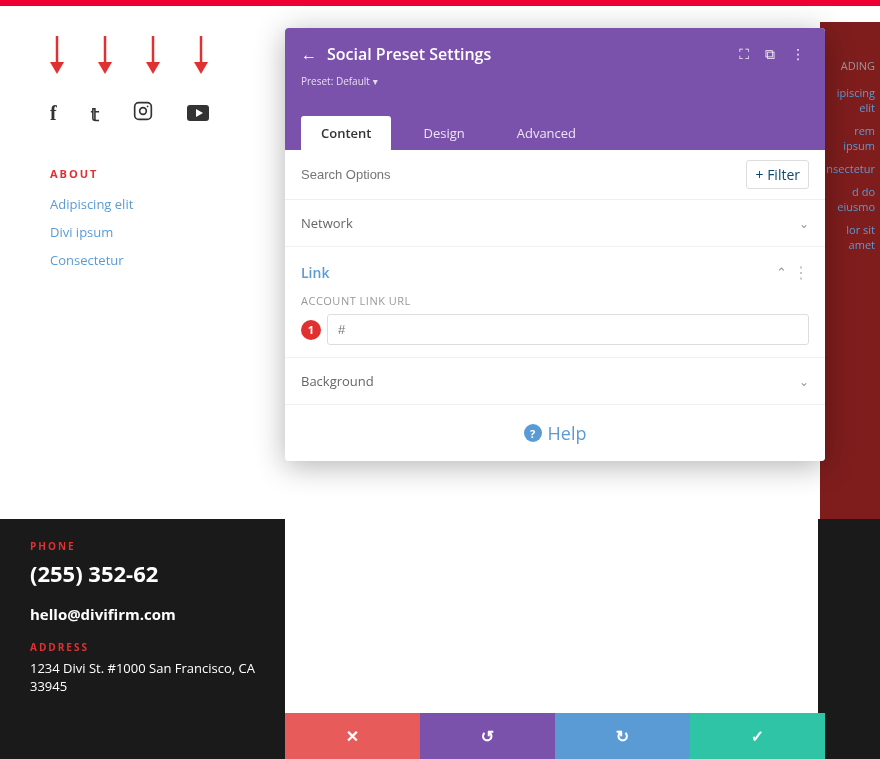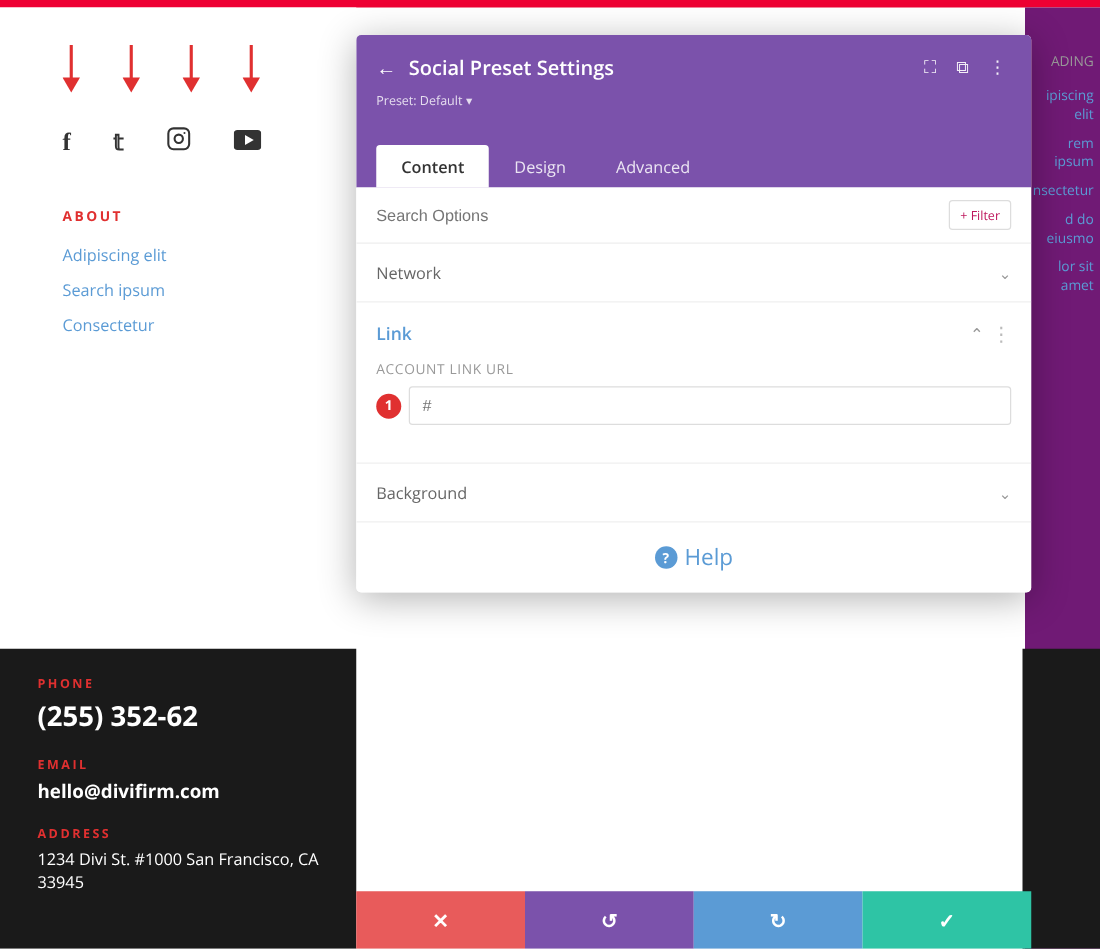--- a/index.html
+++ b/index.html
@@ -127,25 +127,25 @@
     .contact-value-small {
       font-size: 15px;
       font-weight: 700;
       color: #fff;
       margin-bottom: 16px;
     }
 
     
     .right-section {
       position: absolute;
-      top: 6px;
+      top: 22px;
       right: 0;
       width: 60px;
       bottom: 0;
-      background: #701a75;
+      background: #7f1d1d;
     }
 
     .right-items {
       position: absolute;
       top: 6px;
       right: 0;
       width: 62px;
       display: flex;
       flex-direction: column;
       gap: 8px;
@@ -232,21 +232,21 @@
       cursor: pointer;
     }
 
     .modal-preset span {
       font-size: 10px;
     }
 
     
     .modal-tabs {
       display: flex;
-      gap: 0;
+      gap: 12px;
       margin-top: 28px;
     }
 
     .modal-tab {
       padding: 8px 20px;
       font-size: 13px;
       cursor: pointer;
       border-radius: 3px 3px 0 0;
       color: rgba(255,255,255,0.85);
     }
@@ -278,22 +278,22 @@
       font-size: 13px;
       color: #404040;
       flex: 1;
       background: transparent;
     }
 
     .filter-btn {
       display: flex;
       align-items: center;
       gap: 4px;
-      font-size: 10px;
-      color: #be185d;
+      font-size: 14px;
+      color: #0c4a6e;
       cursor: pointer;
       padding: 4px 8px;
       border: 1px solid #ddd;
       border-radius: 3px;
     }
 
     
     .section-header {
       display: flex;
       align-items: center;
@@ -492,29 +492,28 @@
         <rect x="0" y="0" width="22" height="16" rx="3" fill="#333"></rect>
         <polygon points="9,4 9,12 16,8" fill="white"></polygon>
       </svg>
     </span>
   </div>
 
   <div class="about-section">
     <div class="about-title">ABOUT</div>
     <div class="about-links">
       <span class="about-link">Adipiscing elit</span>
-      <span class="about-link">Search ipsum</span>
+      <span class="about-link">Divi ipsum</span>
       <span class="about-link">Consectetur</span>
     </div>
   </div>
 
   <div class="bottom-dark">
     <div class="contact-label">PHONE</div>
     <div class="contact-value">(255) 352-62</div>
-    <div class="contact-label">EMAIL</div>
     <div class="contact-value-small">hello@divifirm.com</div>
     <div class="contact-label">ADDRESS</div>
     <div style="font-size: 13px; color: #fff;">1234 Divi St. #1000 San Francisco, CA 33945</div>
   </div>
 </div>
 
 <div class="right-section">
   <div class="right-items">
     <div style="font-size: 11px; color: #999; text-align: right; margin-bottom: 4px;">ADING</div>
     <div class="right-item">ipiscing elit</div>
@@ -566,21 +565,21 @@
 
     <div style="padding: 0 16px; border-bottom: 1px solid #f0f0f0;">
       <div class="link-section-header">
         <span class="link-section-title">Link</span>
         <div class="link-section-icons">
           <span style="font-size: 13px; color: #999; cursor: pointer;">⌃</span>
           <span style="font-size: 16px; color: #bbb; cursor: pointer;">⋮</span>
         </div>
       </div>
 
-      <div style="margin-bottom: 30px;">
+      <div style="margin-bottom: 12px;">
         <div class="field-label">Account Link URL</div>
         <div class="input-row">
           <div class="field-number">1</div>
           <input class="text-input" type="text" placeholder="#" style="">
         </div>
       </div>
     </div>
 
     <div class="section-header">
       <span class="section-header-label">Background</span>

